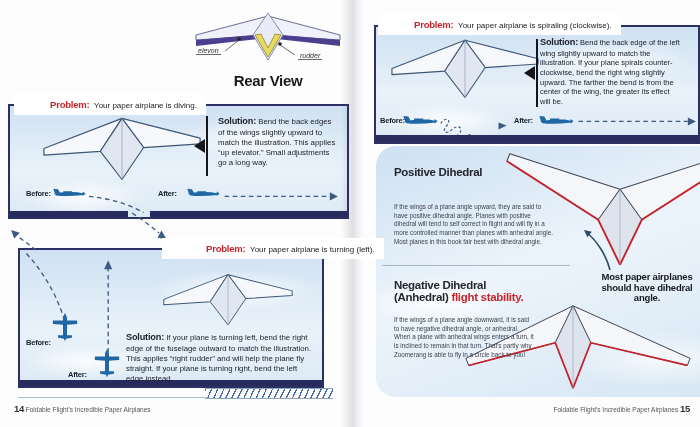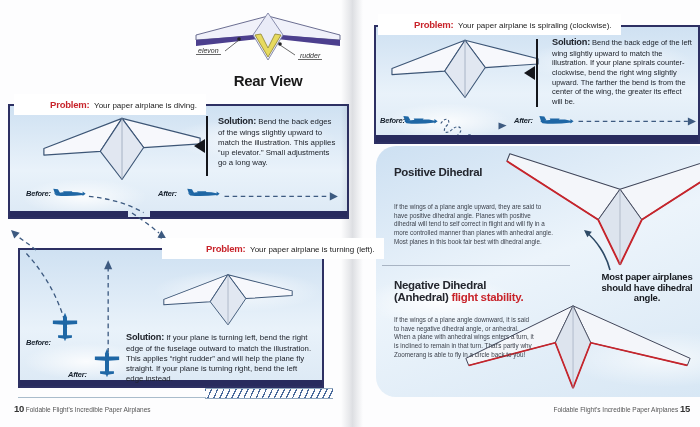--- a/index.html
+++ b/index.html
@@ -20,21 +20,21 @@
     background:
       radial-gradient(90px 26px at 22% 82%,rgba(255,255,255,.85),rgba(255,255,255,0) 70%),
       radial-gradient(120px 30px at 72% 30%,rgba(255,255,255,.75),rgba(255,255,255,0) 70%),
       linear-gradient(180deg,#cfe1f2 0%,#e9f2fa 58%,#dce9f5 100%);}
   .traj{position:absolute;inset:0;width:100%;height:100%;pointer-events:none;z-index:1;}
   .illus{position:absolute;z-index:2;}
   .sol{position:absolute;z-index:3;font-size:7.8px;line-height:1.28;color:#20242c;margin:0;}
   .slabel{font-size:9.2px;letter-spacing:-.2px;}
   .marker-line{position:absolute;width:2px;background:#14161c;z-index:3;}
   .marker-tri{position:absolute;width:0;height:0;border-top:7px solid transparent;border-bottom:7px solid transparent;border-right:11px solid #14161c;z-index:3;}
-  .ba{position:absolute;z-index:3;font-size:7.5px;font-weight:bold;letter-spacing:-.2px;color:#16202c;font-style:italic;}
+  .ba{position:absolute;z-index:3;font-size:7.5px;font-weight:bold;letter-spacing:-.2px;color:#16202c;}
   .gbar{position:absolute;left:0;right:0;bottom:0;height:6px;background:#282b5e;z-index:2;}
   .gbar-gap{background:linear-gradient(90deg,#282b5e 0,#282b5e 118px,rgba(0,0,0,0) 118px,rgba(0,0,0,0) 140px,#282b5e 140px);}
   
   .rv-label{position:absolute;font-size:7px;font-style:italic;color:#333;border-bottom:1px solid #666;padding:0 2px;z-index:3;}
   .rv-caption{position:absolute;left:0;right:0;text-align:center;font-weight:bold;font-size:15px;letter-spacing:-.3px;}
   
   .panel{position:absolute;left:376px;top:146px;width:360px;height:251px;border-radius:20px;z-index:1;overflow:hidden;
     background:
       radial-gradient(110px 36px at 18% 62%,rgba(255,255,255,.9),rgba(255,255,255,0) 70%),
       radial-gradient(140px 40px at 80% 85%,rgba(255,255,255,.7),rgba(255,255,255,0) 70%),
@@ -179,42 +179,42 @@
       <b class="slabel">Solution:</b>
       <span>If your plane is turning left, bend the right edge of the fuselage outward to match the illustration. This applies “right rudder” and will help the plane fly straight. If your plane is turning right, bend the left edge instead.</span>
     </p>
     <div class="gbar"></div>
   </div>
 
   <div class="hatch"></div>
   <div class="ground-line"></div>
 
   <div class="abs footer" style="left:14px;top:403px">
-    <b>10</b>
+    <b>14</b>
     <span>Foldable Flight's Incredible Paper Airplanes</span>
   </div>
 
   <div class="abs ptab" style="left:378px;top:14px">
     <span class="plabel" style="color:#c8242b">Problem:</span>
     <span class="ptext">Your paper airplane is spiraling (clockwise).</span>
   </div>
 
   <div class="box" style="left:374px;top:25px;width:322px;height:115px">
     <svg class="traj" viewBox="0 0 318 111">
       <path d="M64,94 c5,-8 11,-3 6,2 c-5,5 -2,10 5,4 c6,-6 12,-1 7,4 c-5,5 -2,10 5,4 c6,-6 12,-1 7,4 c-5,5 -1,9 5,4 l6,-2" stroke="#3d5a80" stroke-width="1.1" stroke-dasharray="2.6,2" fill="none"></path>
       <polygon points="121,93 129,96 121,100" fill="#3d5a80"></polygon>
       <path d="M200,92 L308,92" stroke="#3d5a80" stroke-width="1.3" stroke-dasharray="4.5,3.5" fill="none"></path>
       <polygon points="308,88 316,92 308,96" fill="#3d5a80"></polygon>
     </svg>
     <svg class="illus" style="left:14px;top:8px" width="150" height="66" viewBox="0 0 170 75">
         <use href="#paper-plane"></use>
       </svg>
     <div class="marker-line" style="left:160px;top:12px;height:68px"></div>
     <div class="marker-tri" style="left:148px;top:39px"></div>
-    <p class="sol" style="left:176px;top:10px;width:142px;font-size:7.5px">
+    <p class="sol" style="left:164px;top:10px;width:142px;font-size:7.5px">
       <b class="slabel">Solution:</b>
       <span>Bend the back edge of the left wing slightly upward to match the illustration. If your plane spirals counter-clockwise, bend the right wing slightly upward. The farther the bend is from the center of the wing, the greater its effect will be.</span>
     </p>
     <span class="ba" style="left:4px;top:89px">Before:</span>
     <svg class="illus" style="left:26px;top:87px" width="36" height="13" viewBox="0 0 40 14">
         <use href="#side-plane"></use>
       </svg>
     <span class="ba" style="left:138px;top:89px">After:</span>
     <svg class="illus" style="left:162px;top:87px" width="36" height="13" viewBox="0 0 40 14">
         <use href="#side-plane"></use>

